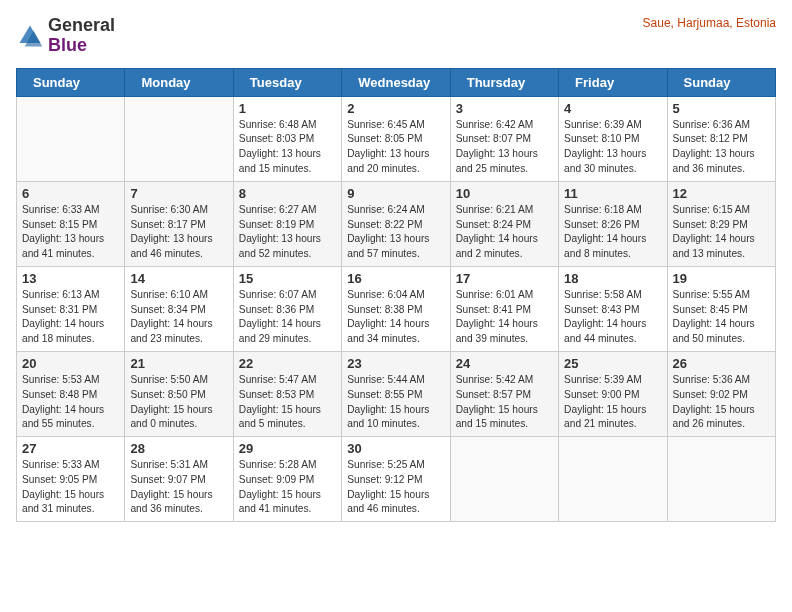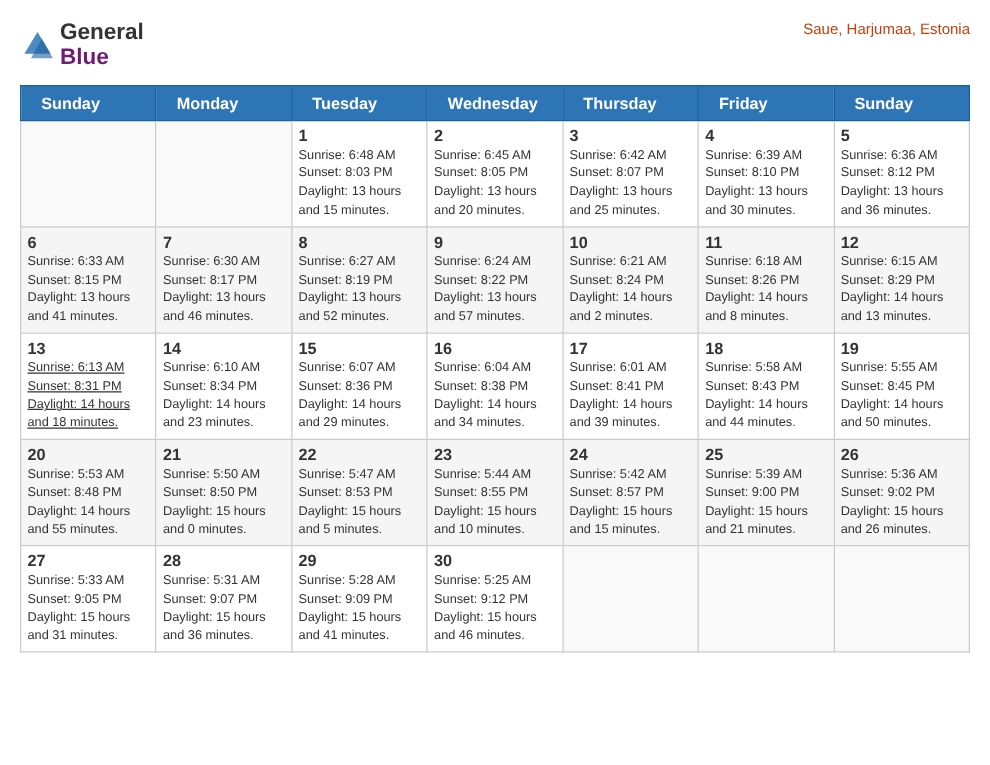--- a/index.html
+++ b/index.html
@@ -204,21 +204,21 @@
         <td>
           <div class="day-number">12</div>
           <div class="day-detail" style="white-space: pre-line;">Sunrise: 6:15 AM
 Sunset: 8:29 PM
 Daylight: 14 hours and 13 minutes.</div>
         </td>
       </tr>
       <tr>
         <td>
           <div class="day-number">13</div>
-          <div class="day-detail" style="white-space: pre-line; text-decoration: underline;">Sunrise: 6:13 AM
+          <div class="day-detail" style="white-space: pre-line;">Sunrise: 6:13 AM
 Sunset: 8:31 PM
 Daylight: 14 hours and 18 minutes.</div>
         </td>
         <td>
           <div class="day-number">14</div>
           <div class="day-detail" style="white-space: pre-line;">Sunrise: 6:10 AM
 Sunset: 8:34 PM
 Daylight: 14 hours and 23 minutes.</div>
         </td>
         <td>

